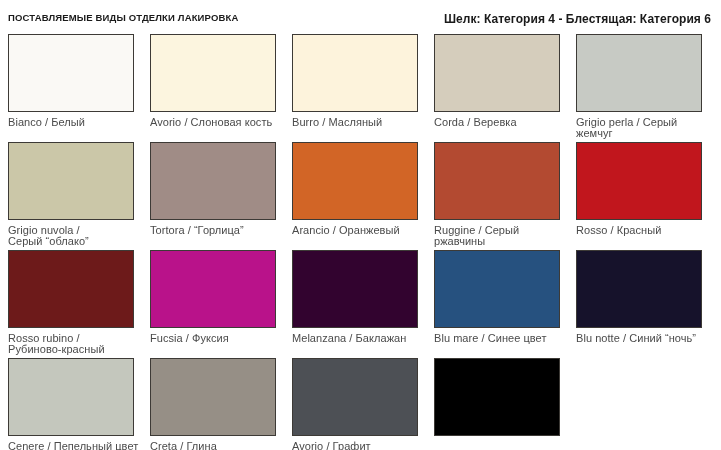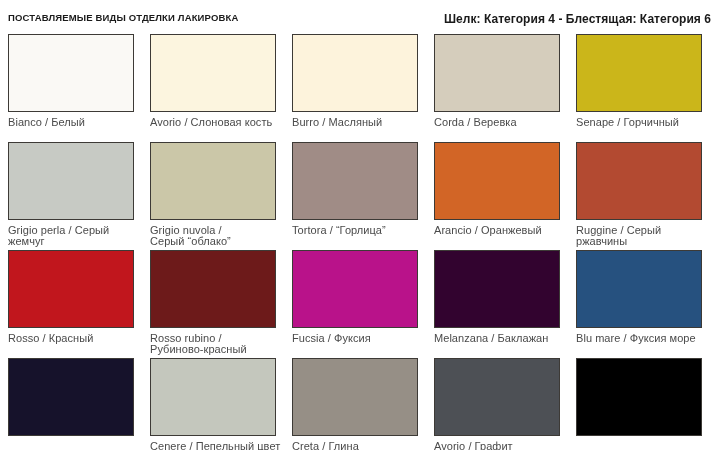--- a/index.html
+++ b/index.html
@@ -91,24 +91,20 @@
       </div>
       <div class="swatch-cell">
         <div class="swatch-chip" style="background-color: rgb(253, 243, 220);"></div>
         <div class="swatch-label">Burro / Масляный</div>
       </div>
       <div class="swatch-cell">
         <div class="swatch-chip" style="background-color: rgb(213, 205, 188);"></div>
         <div class="swatch-label">Corda / Веревка</div>
       </div>
       <div class="swatch-cell">
-        <div class="swatch-chip" style="background-color: rgb(203, 182, 26);"></div>
-        <div class="swatch-label">Senape / Горчичный</div>
-      </div>
-      <div class="swatch-cell">
         <div class="swatch-chip" style="background-color: rgb(199, 202, 196);"></div>
         <div class="swatch-label">Grigio perla / Серый жемчуг</div>
       </div>
       <div class="swatch-cell">
         <div class="swatch-chip" style="background-color: rgb(203, 199, 168);"></div>
         <div class="swatch-label">Grigio nuvola /
 Серый “облако”</div>
       </div>
       <div class="swatch-cell">
         <div class="swatch-chip" style="background-color: rgb(160, 140, 134);"></div>
@@ -134,24 +130,25 @@
       <div class="swatch-cell">
         <div class="swatch-chip" style="background-color: rgb(185, 18, 138);"></div>
         <div class="swatch-label">Fucsia / Фуксия</div>
       </div>
       <div class="swatch-cell">
         <div class="swatch-chip" style="background-color: rgb(50, 3, 47);"></div>
         <div class="swatch-label">Melanzana / Баклажан</div>
       </div>
       <div class="swatch-cell">
         <div class="swatch-chip" style="background-color: rgb(38, 81, 127);"></div>
-        <div class="swatch-label">Blu mare / Фуксия море</div>
+        <div class="swatch-label">Blu mare / Синее цвет</div>
       </div>
       <div class="swatch-cell">
         <div class="swatch-chip" style="background-color: rgb(22, 18, 43);"></div>
+        <div class="swatch-label">Blu notte / Синий “ночь”</div>
       </div>
       <div class="swatch-cell">
         <div class="swatch-chip" style="background-color: rgb(196, 199, 189);"></div>
         <div class="swatch-label">Cenere / Пепельный цвет</div>
       </div>
       <div class="swatch-cell">
         <div class="swatch-chip" style="background-color: rgb(150, 143, 134);"></div>
         <div class="swatch-label">Creta / Глина</div>
       </div>
       <div class="swatch-cell">

